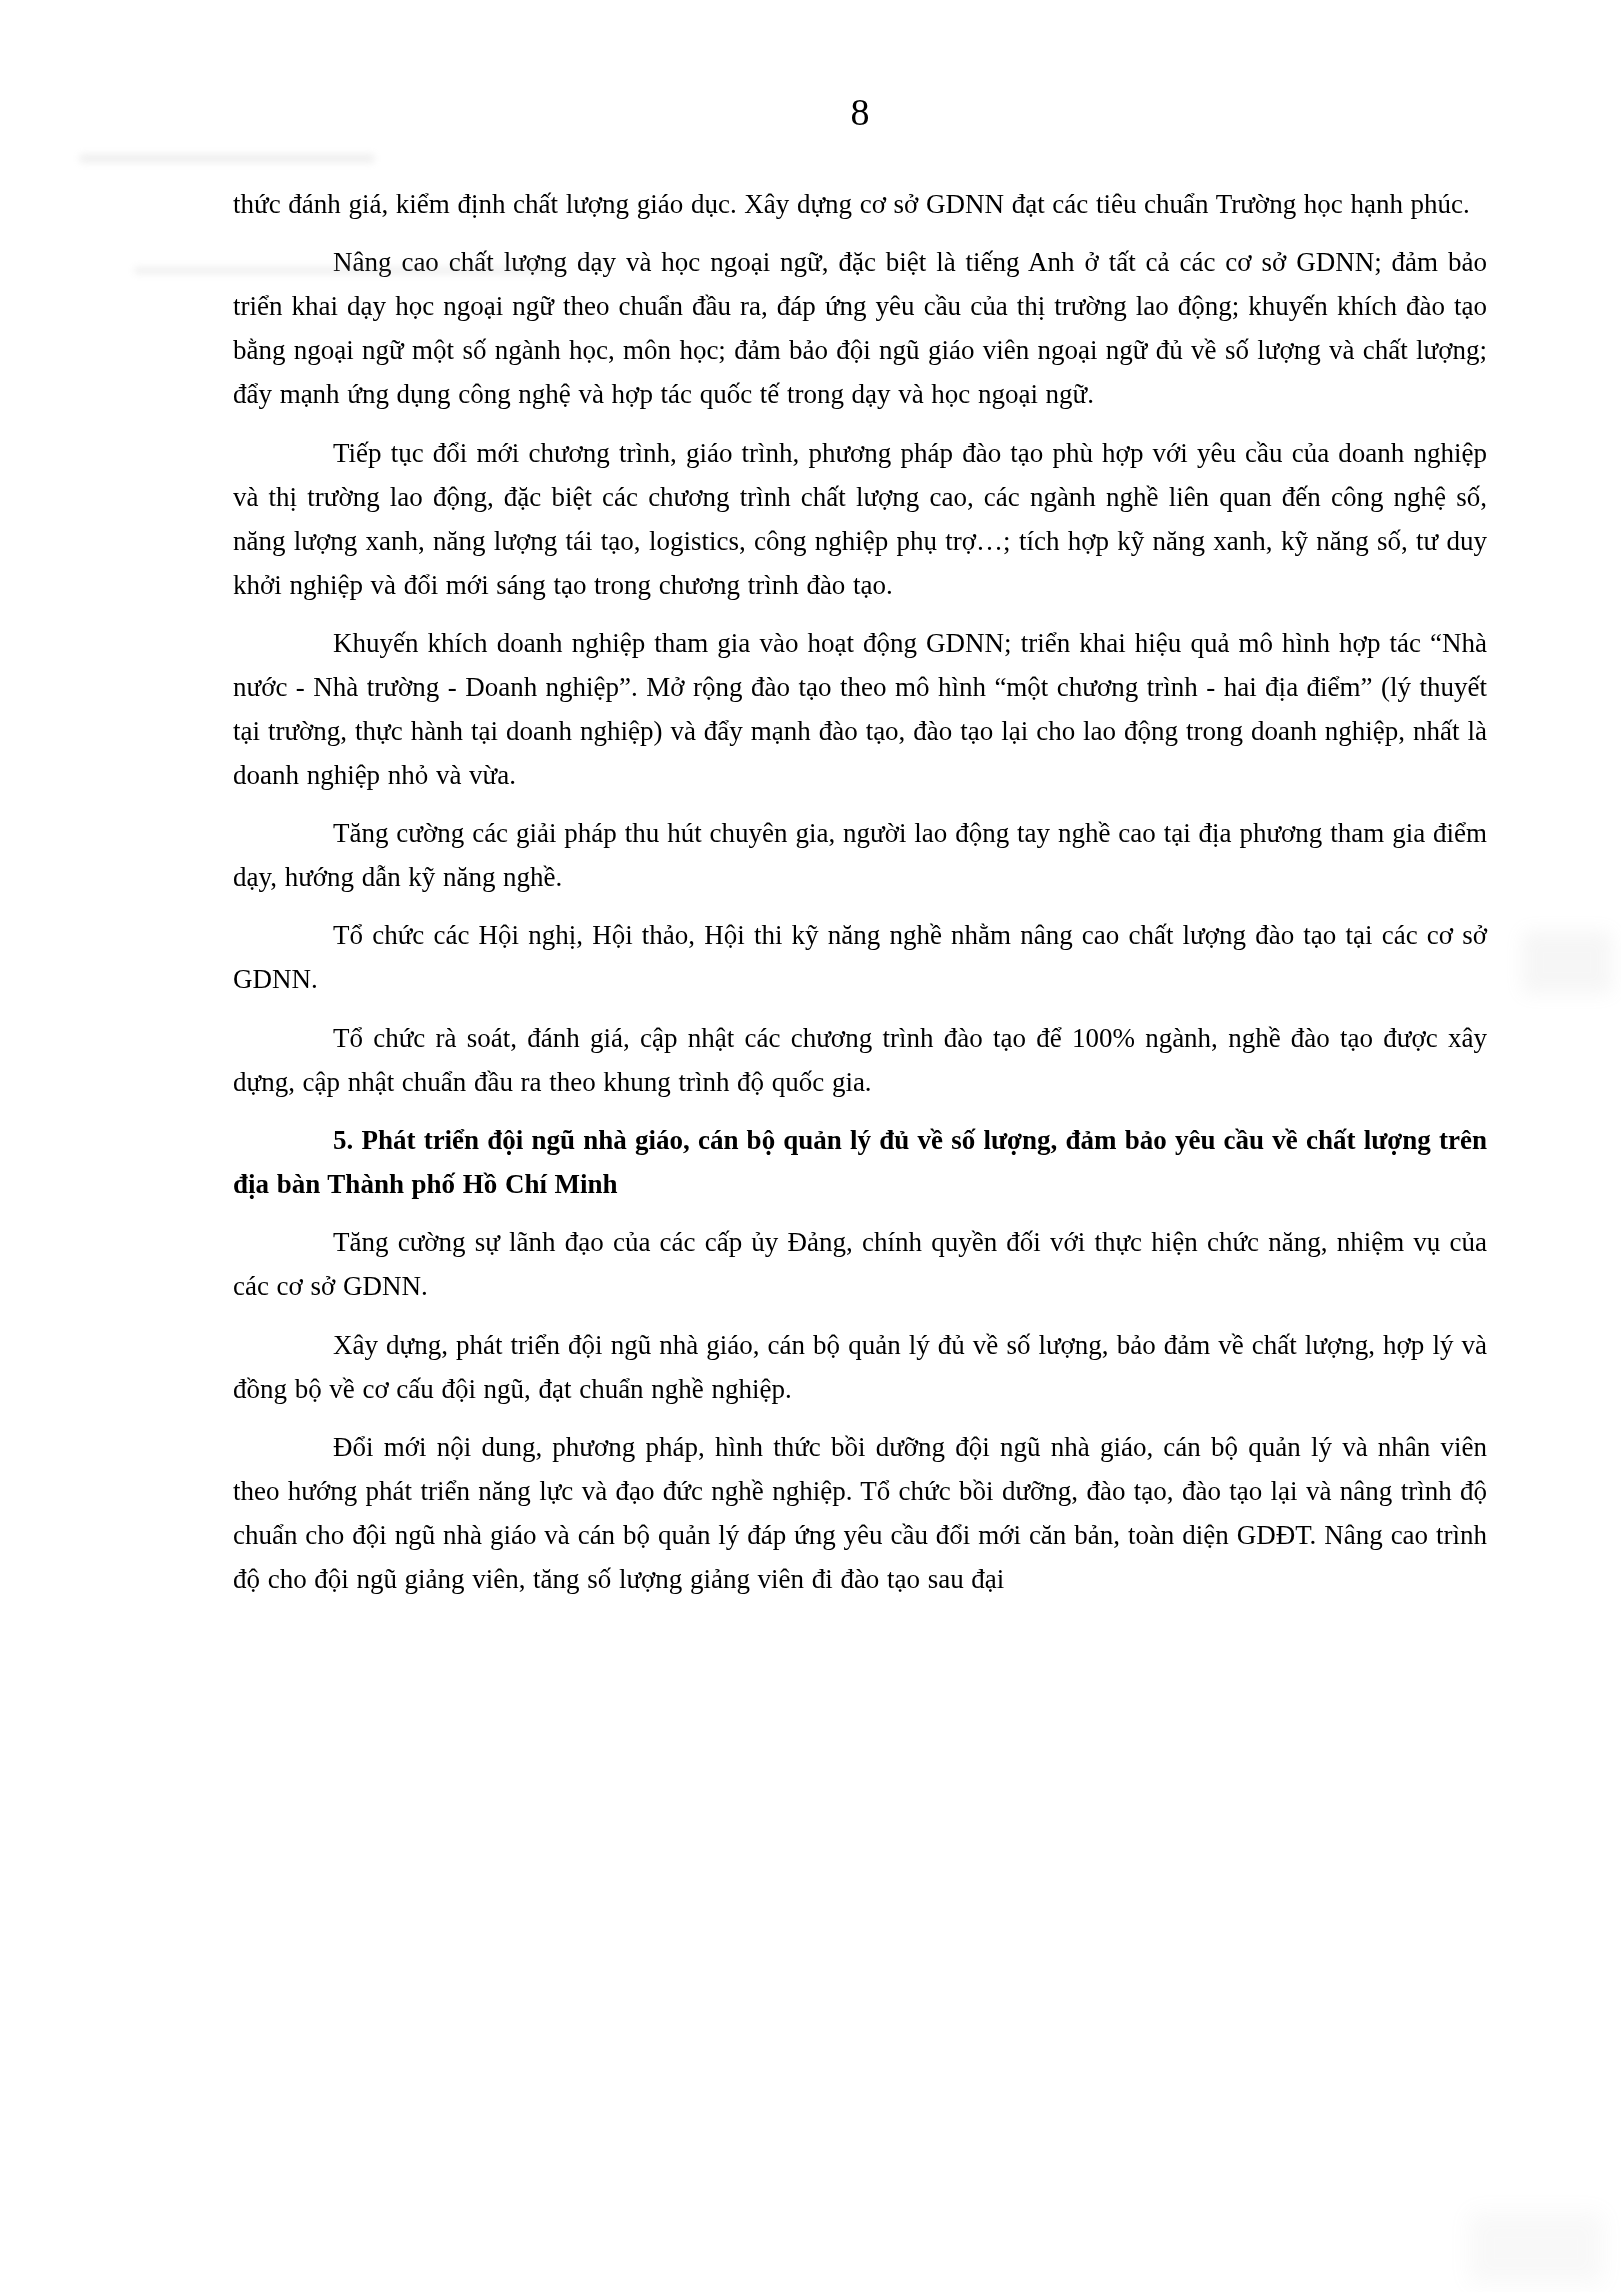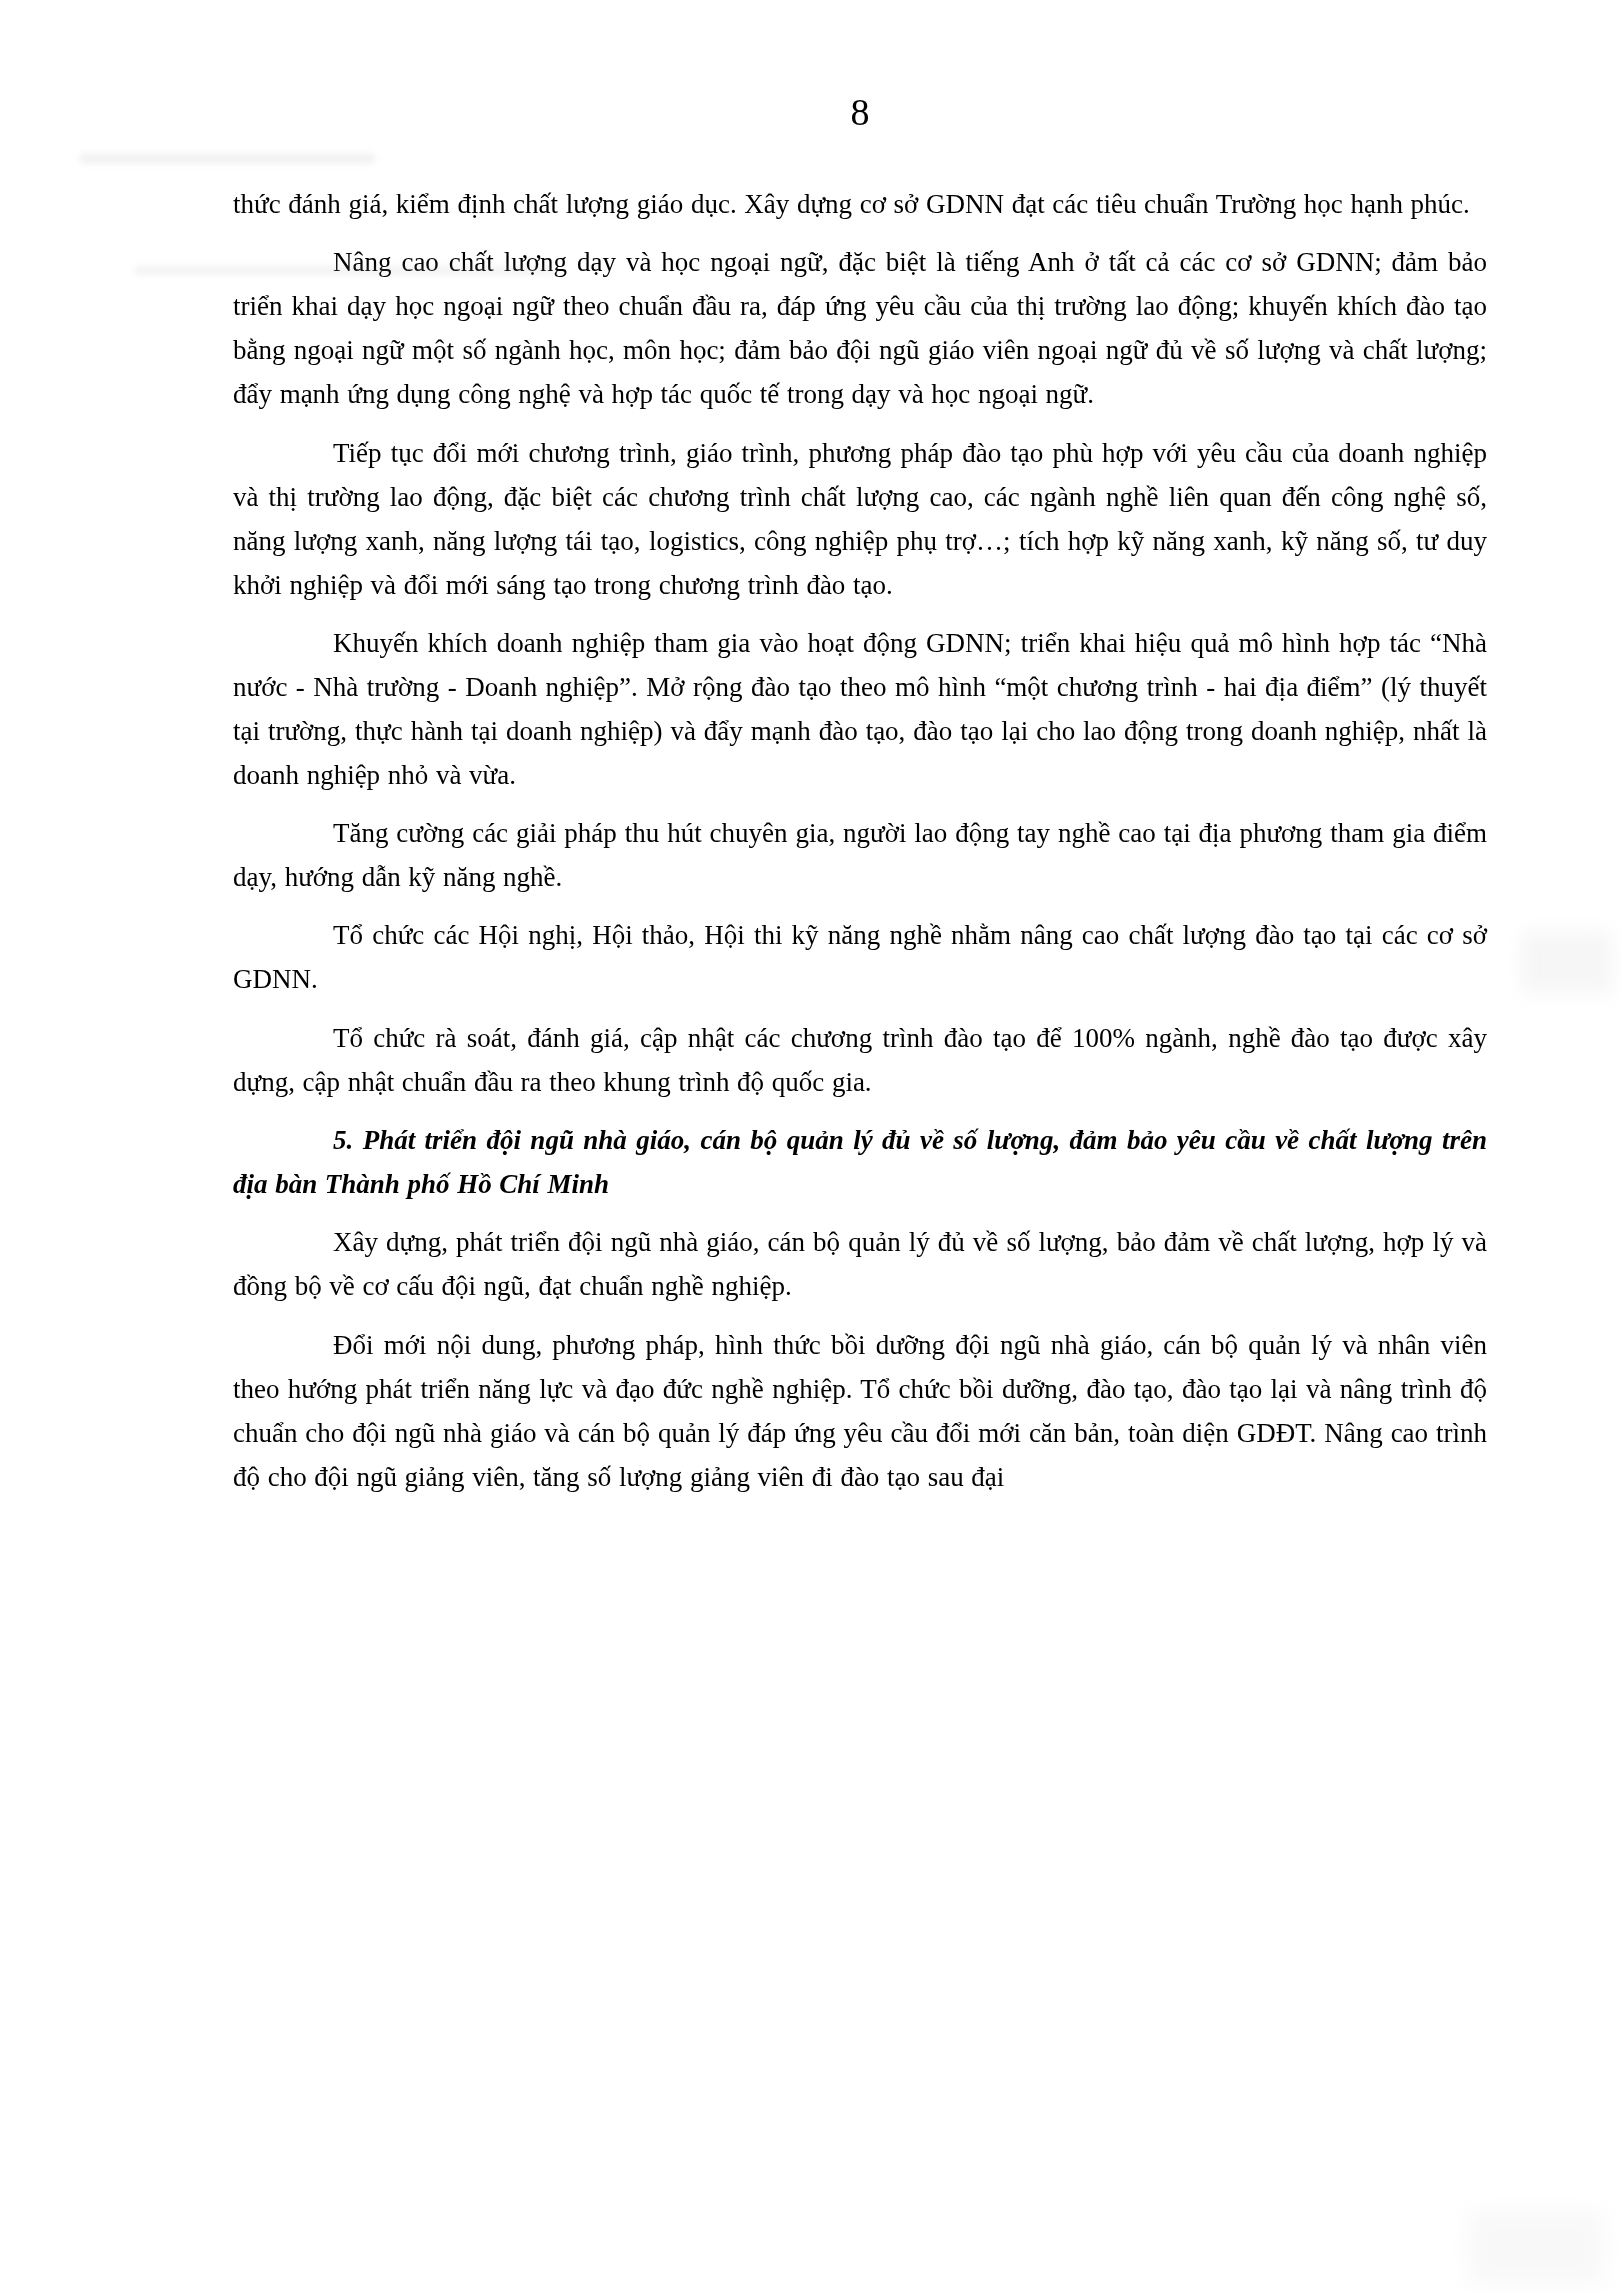--- a/index.html
+++ b/index.html
@@ -30,21 +30,20 @@
     margin: 0 0 14.3px 0;
     text-align: justify;
     text-indent: 100px;
     word-spacing: 0.9px;
   }
   .page p.continuation {
     text-indent: 0;
   }
   .page p.heading {
     font-weight: 700;
-    font-style: italic;
   }
   
   .artifact {
     position: absolute;
     background: #aaaaaa;
     opacity: 0.18;
     filter: blur(3.6px);
     border-radius: 5.4px;
     pointer-events: none;
   }
@@ -65,16 +64,17 @@
   <div class="page-number">8</div>
 
   <p class="continuation">thức đánh giá, kiểm định chất lượng giáo dục. Xây dựng cơ sở GDNN đạt các tiêu chuẩn Trường học hạnh phúc.</p>
   <p>Nâng cao chất lượng dạy và học ngoại ngữ, đặc biệt là tiếng Anh ở tất cả các cơ sở GDNN; đảm bảo triển khai dạy học ngoại ngữ theo chuẩn đầu ra, đáp ứng yêu cầu của thị trường lao động; khuyến khích đào tạo bằng ngoại ngữ một số ngành học, môn học; đảm bảo đội ngũ giáo viên ngoại ngữ đủ về số lượng và chất lượng; đẩy mạnh ứng dụng công nghệ và hợp tác quốc tế trong dạy và học ngoại ngữ.</p>
   <p>Tiếp tục đổi mới chương trình, giáo trình, phương pháp đào tạo phù hợp với yêu cầu của doanh nghiệp và thị trường lao động, đặc biệt các chương trình chất lượng cao, các ngành nghề liên quan đến công nghệ số, năng lượng xanh, năng lượng tái tạo, logistics, công nghiệp phụ trợ…; tích hợp kỹ năng xanh, kỹ năng số, tư duy khởi nghiệp và đổi mới sáng tạo trong chương trình đào tạo.</p>
   <p>Khuyến khích doanh nghiệp tham gia vào hoạt động GDNN; triển khai hiệu quả mô hình hợp tác “Nhà nước - Nhà trường - Doanh nghiệp”. Mở rộng đào tạo theo mô hình “một chương trình - hai địa điểm” (lý thuyết tại trường, thực hành tại doanh nghiệp) và đẩy mạnh đào tạo, đào tạo lại cho lao động trong doanh nghiệp, nhất là doanh nghiệp nhỏ và vừa.</p>
   <p>Tăng cường các giải pháp thu hút chuyên gia, người lao động tay nghề cao tại địa phương tham gia điểm dạy, hướng dẫn kỹ năng nghề.</p>
   <p>Tổ chức các Hội nghị, Hội thảo, Hội thi kỹ năng nghề nhằm nâng cao chất lượng đào tạo tại các cơ sở GDNN.</p>
   <p>Tổ chức rà soát, đánh giá, cập nhật các chương trình đào tạo để 100% ngành, nghề đào tạo được xây dựng, cập nhật chuẩn đầu ra theo khung trình độ quốc gia.</p>
   <p class="heading">5. Phát triển đội ngũ nhà giáo, cán bộ quản lý đủ về số lượng, đảm bảo yêu cầu về chất lượng trên địa bàn Thành phố Hồ Chí Minh</p>
+  <p>Tăng cường sự lãnh đạo của các cấp ủy Đảng, chính quyền đối với thực hiện chức năng, nhiệm vụ của các cơ sở GDNN.</p>
   <p>Xây dựng, phát triển đội ngũ nhà giáo, cán bộ quản lý đủ về số lượng, bảo đảm về chất lượng, hợp lý và đồng bộ về cơ cấu đội ngũ, đạt chuẩn nghề nghiệp.</p>
   <p>Đổi mới nội dung, phương pháp, hình thức bồi dưỡng đội ngũ nhà giáo, cán bộ quản lý và nhân viên theo hướng phát triển năng lực và đạo đức nghề nghiệp. Tổ chức bồi dưỡng, đào tạo, đào tạo lại và nâng trình độ chuẩn cho đội ngũ nhà giáo và cán bộ quản lý đáp ứng yêu cầu đổi mới căn bản, toàn diện GDĐT. Nâng cao trình độ cho đội ngũ giảng viên, tăng số lượng giảng viên đi đào tạo sau đại</p>
 </div>
 
 
 </body></html>

